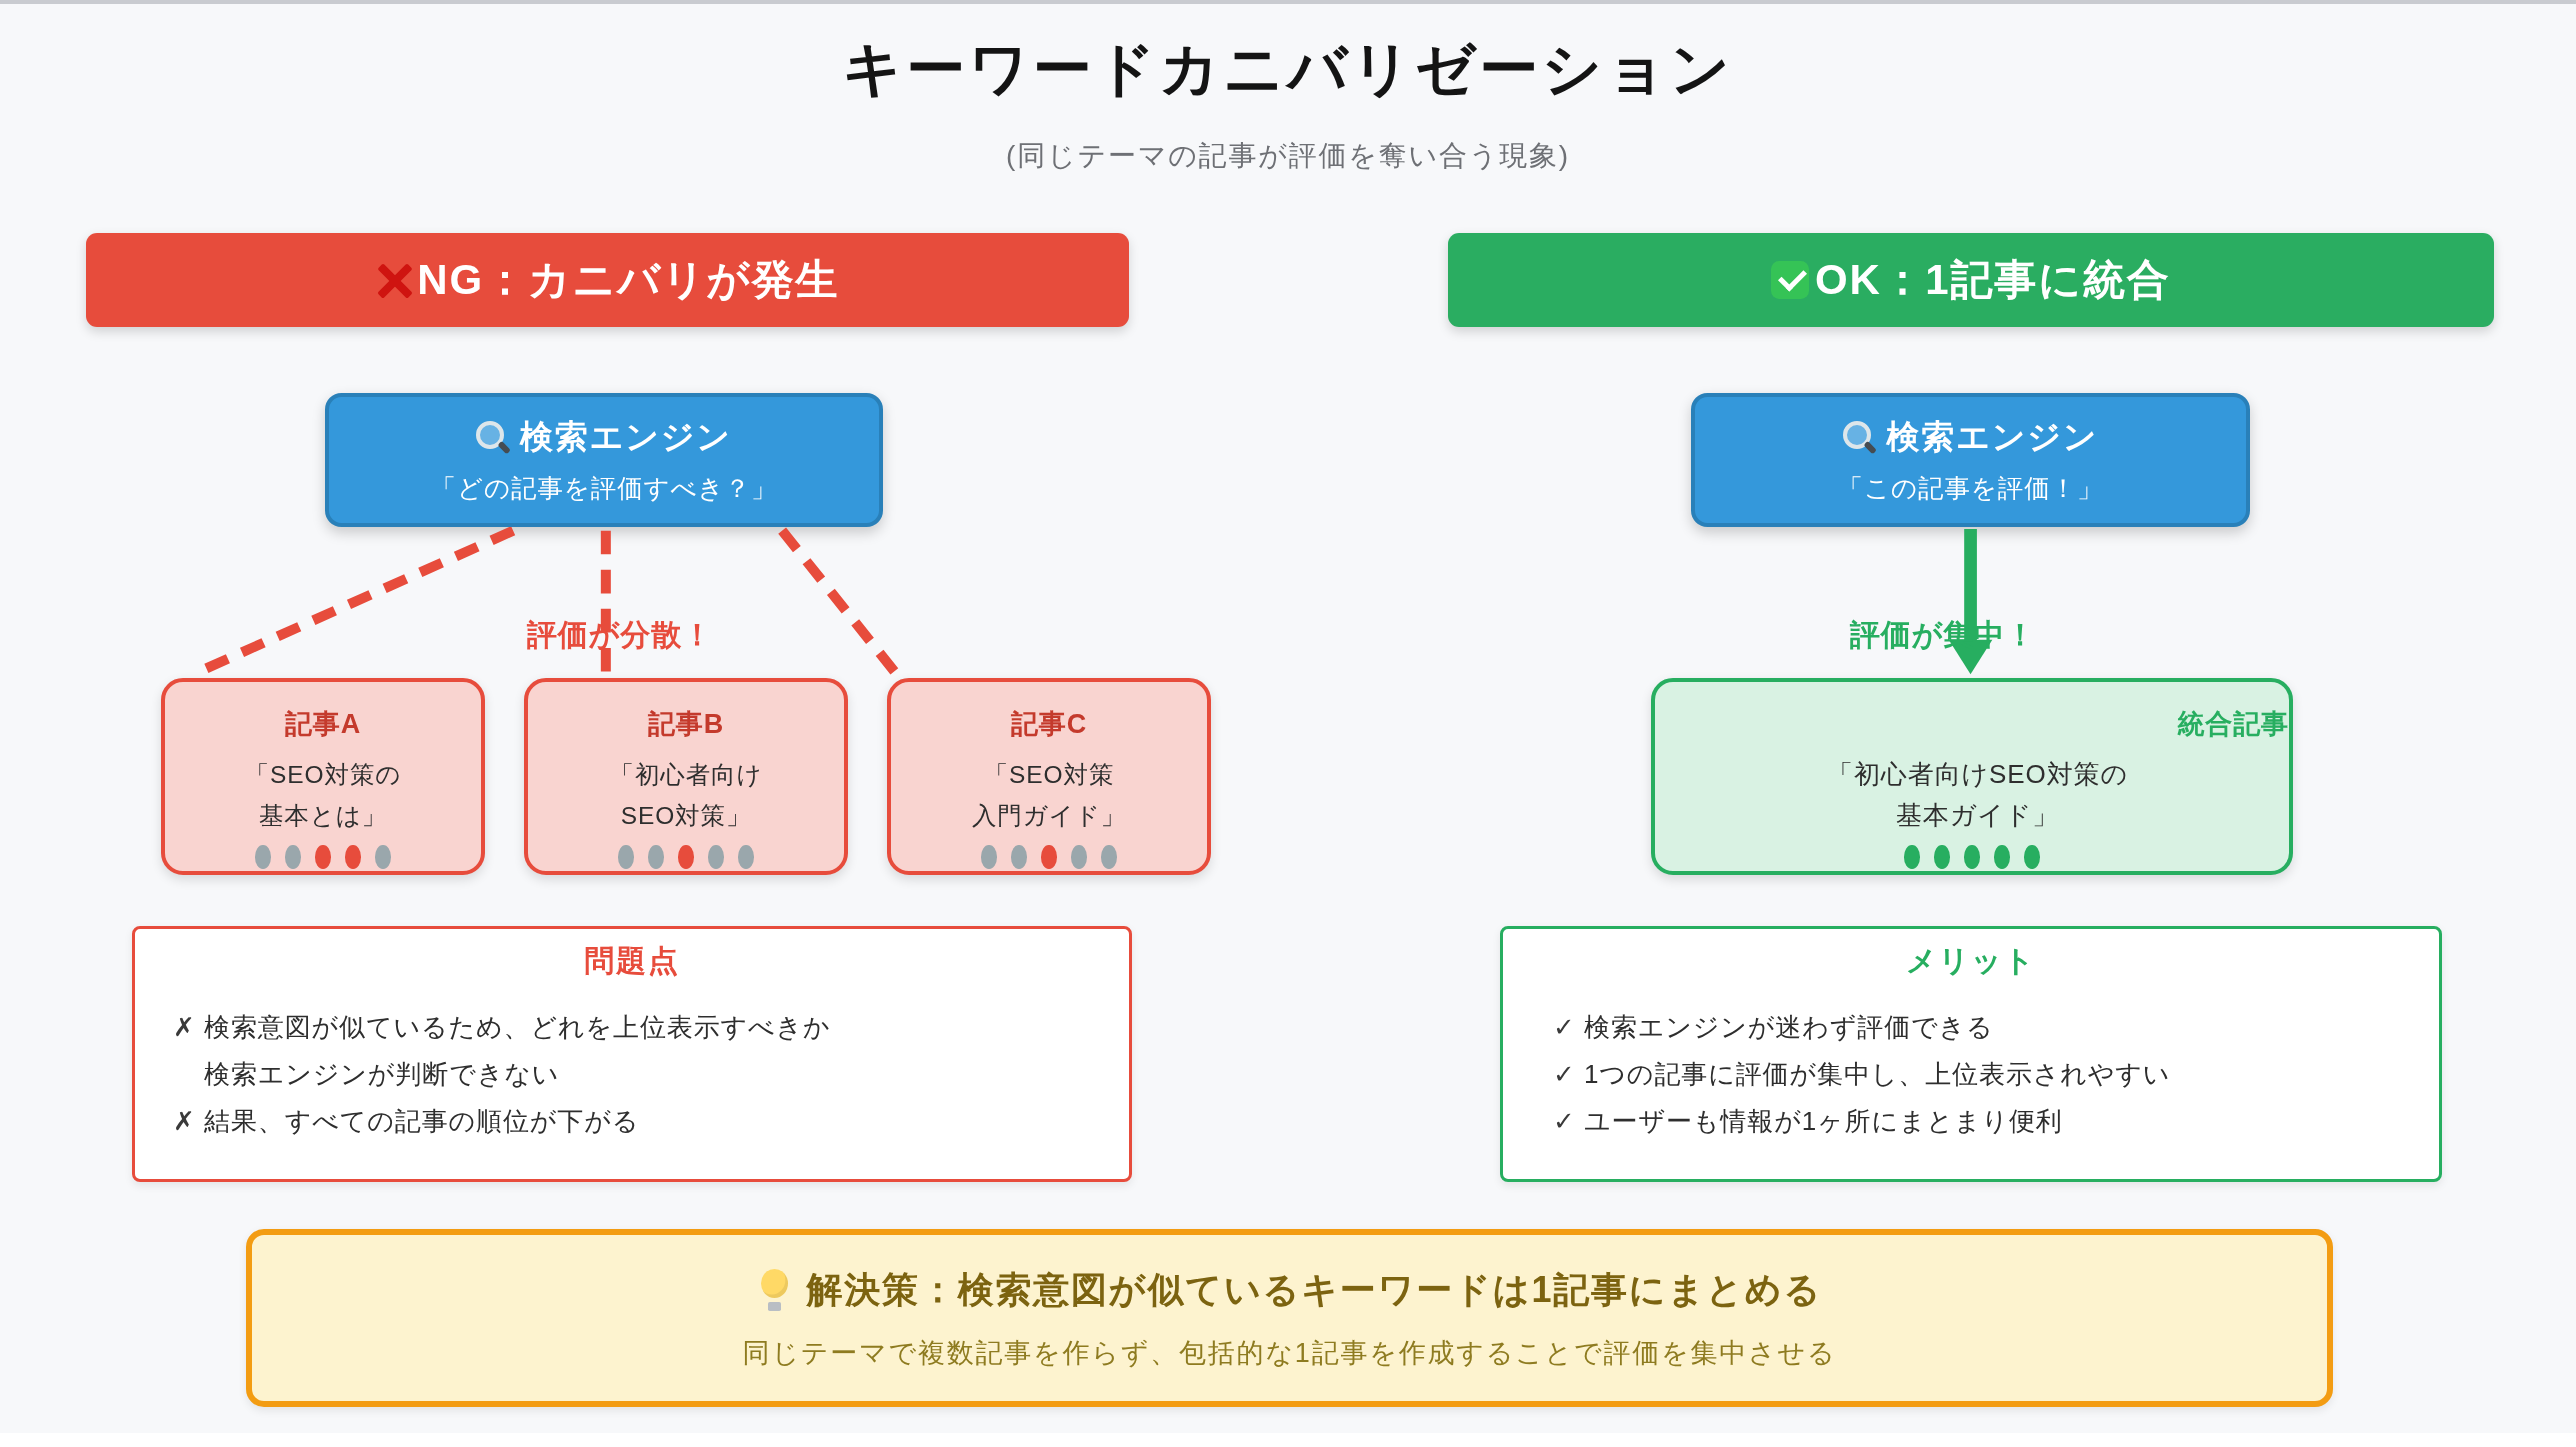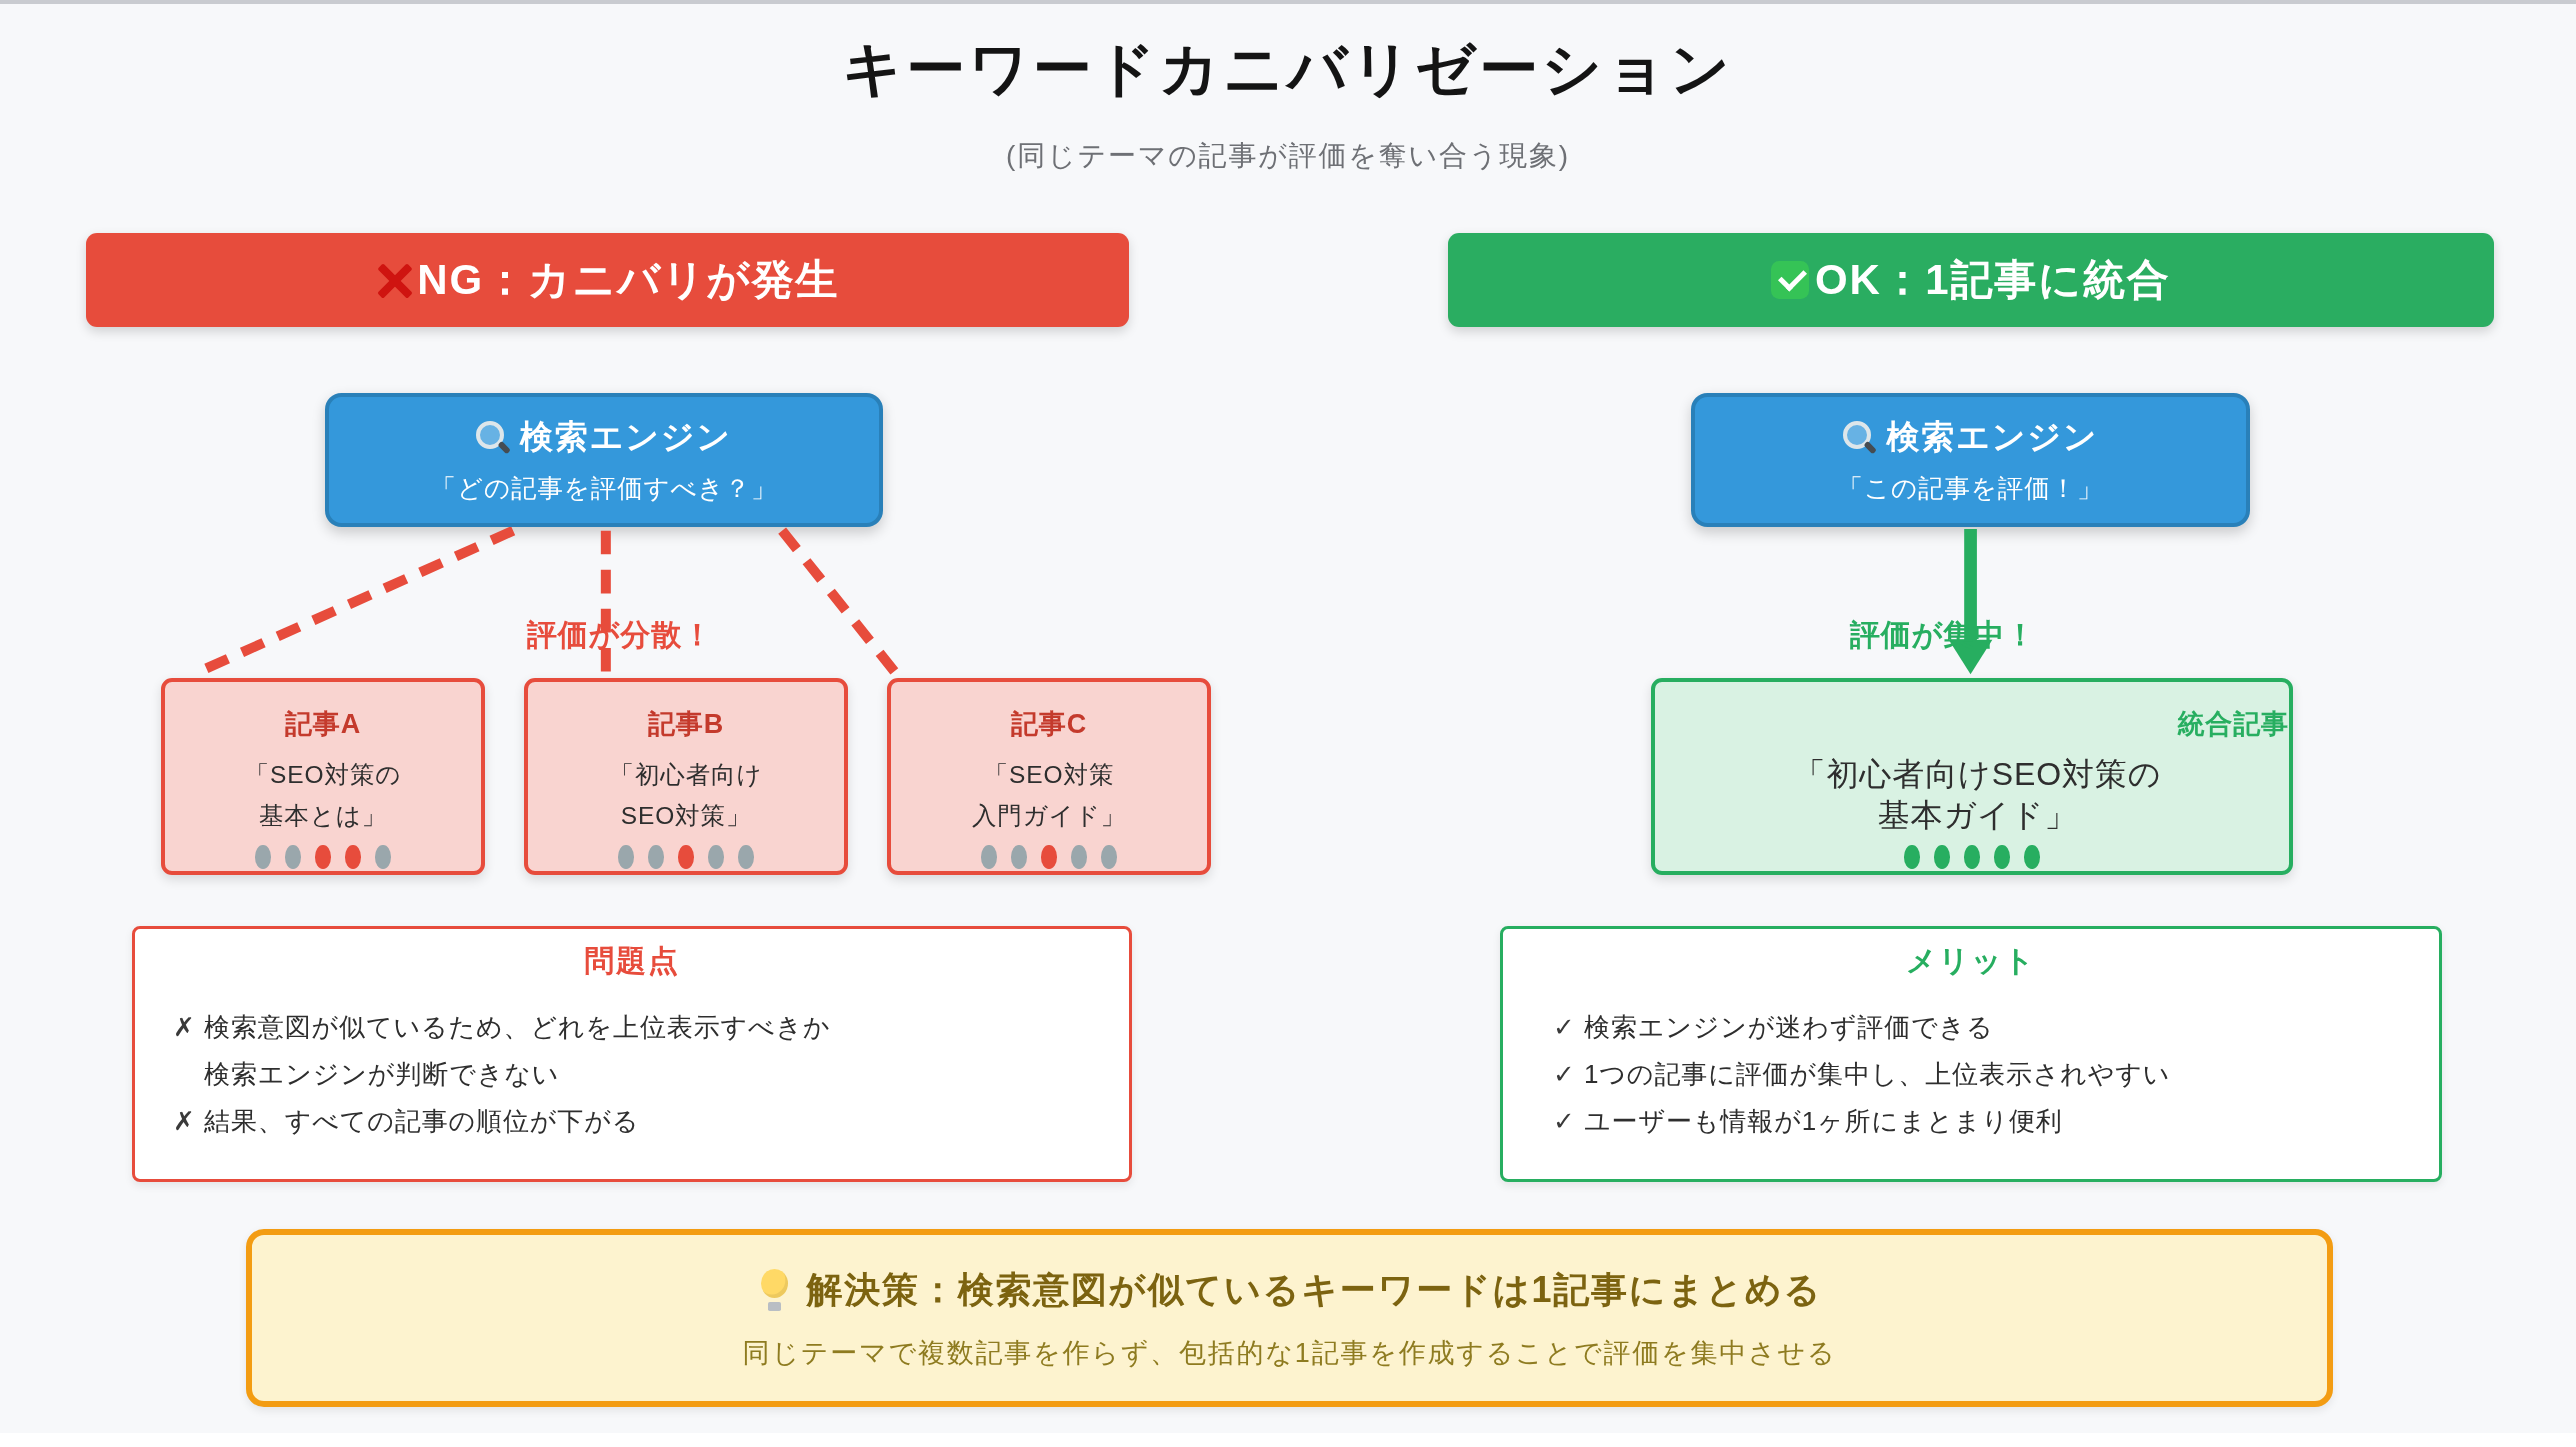--- a/index.html
+++ b/index.html
@@ -36,33 +36,33 @@
   .engine-quote{margin-top:11px;font-size:25.5px;color:#fff;letter-spacing:0.9px;}
 
   .connector{position:absolute;top:523px;}
   .dash{stroke:var(--red);stroke-width:11;stroke-dasharray:26 17;fill:none;}
   .arrowline{stroke:var(--green);stroke-width:14;}
   .arrowhead{fill:var(--green);}
   .connector-label{position:absolute;top:579px;font-size:30px;font-weight:bold;text-align:center;width:382px;letter-spacing:0.9px;margin-top:32px;}
   .label-ng{left:429px;color:var(--red);}
   .label-ok{left:1752px;color:var(--green);}
 
-  .article{position:absolute;top:674px;height:197px;border-radius:11px;text-align:center;padding-top:23.6px;
+  .article{position:absolute;top:674px;height:197px;border-radius:22px;text-align:center;padding-top:23.6px;
     box-shadow:0 4.5px 11px rgba(0,0,0,.12);}
   .article.pink{background:var(--pink_bg);border:4.5px solid var(--red);}
   .article.greenbox{background:var(--green_bg);border:4.5px solid var(--green);}
   .pos-a{left:161px;width:324px;}
   .pos-b{left:524px;width:324px;}
   .pos-c{left:887px;width:324px;}
   .pos-merged{left:1651px;width:642px;}
   .article-title{font-size:27px;font-weight:bold;margin-bottom:12.7px;letter-spacing:0.9px;}
   .article-title.red{color:var(--red_dark);}
   .article-title.green{color:var(--green);text-align:right;}
   .article-quote{font-size:24.5px;color:var(--text_dark);line-height:41px;letter-spacing:0.9px;}
-  .pos-merged .article-quote{font-size:32px;margin-left:11px;}
+  .pos-merged .article-quote{font-size:26px;margin-left:11px;}
   .dots{margin-top:7.3px;line-height:25.5px;}
   .dot{display:inline-block;width:15.5px;height:23.6px;border-radius:50%;margin:0 7.3px;vertical-align:middle;}
   .dot-gray{background:var(--dot_gray);}
   .dot-red{background:var(--red);}
   .dot-green{background:var(--green);}
 
   .outcome{position:absolute;top:922px;height:256px;background:#fff;border-radius:8px;padding-top:12px;
     box-shadow:0 3.6px 9px rgba(0,0,0,.08);}
   .outcome-problem{left:132px;width:1000px;border:3.6px solid var(--red);}
   .outcome-merit{left:1500px;width:942px;border:3.6px solid var(--green);}

